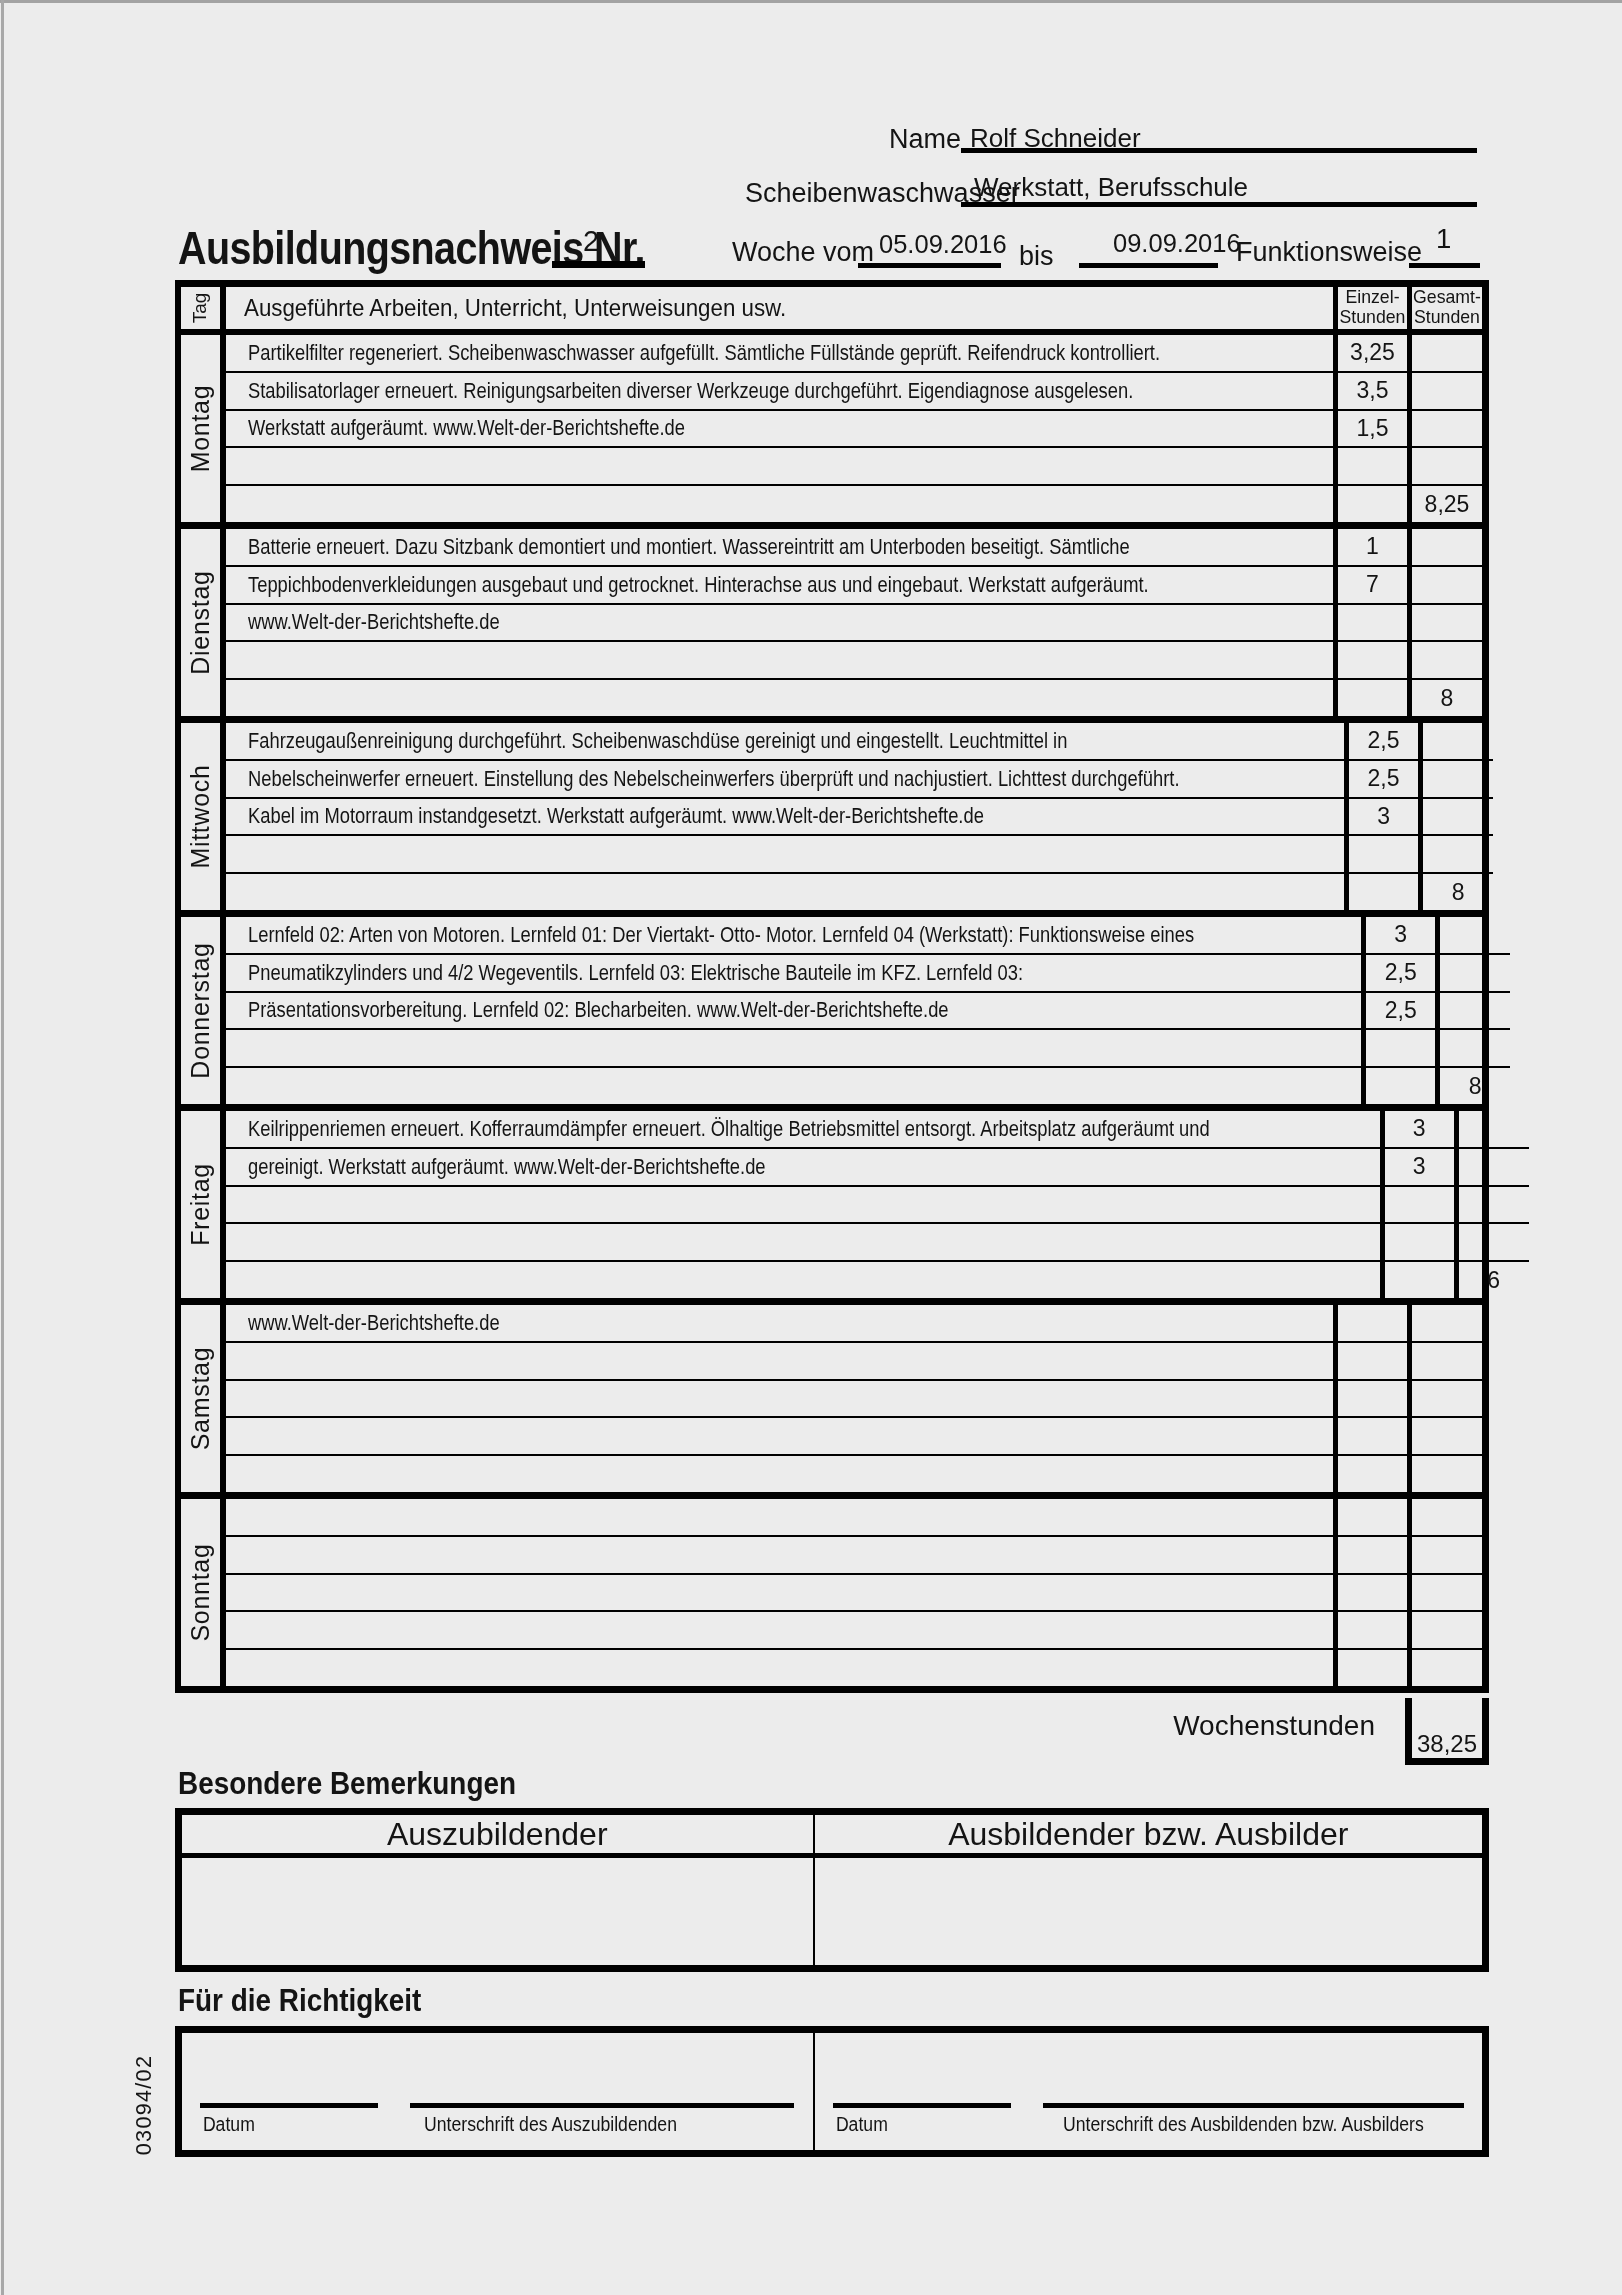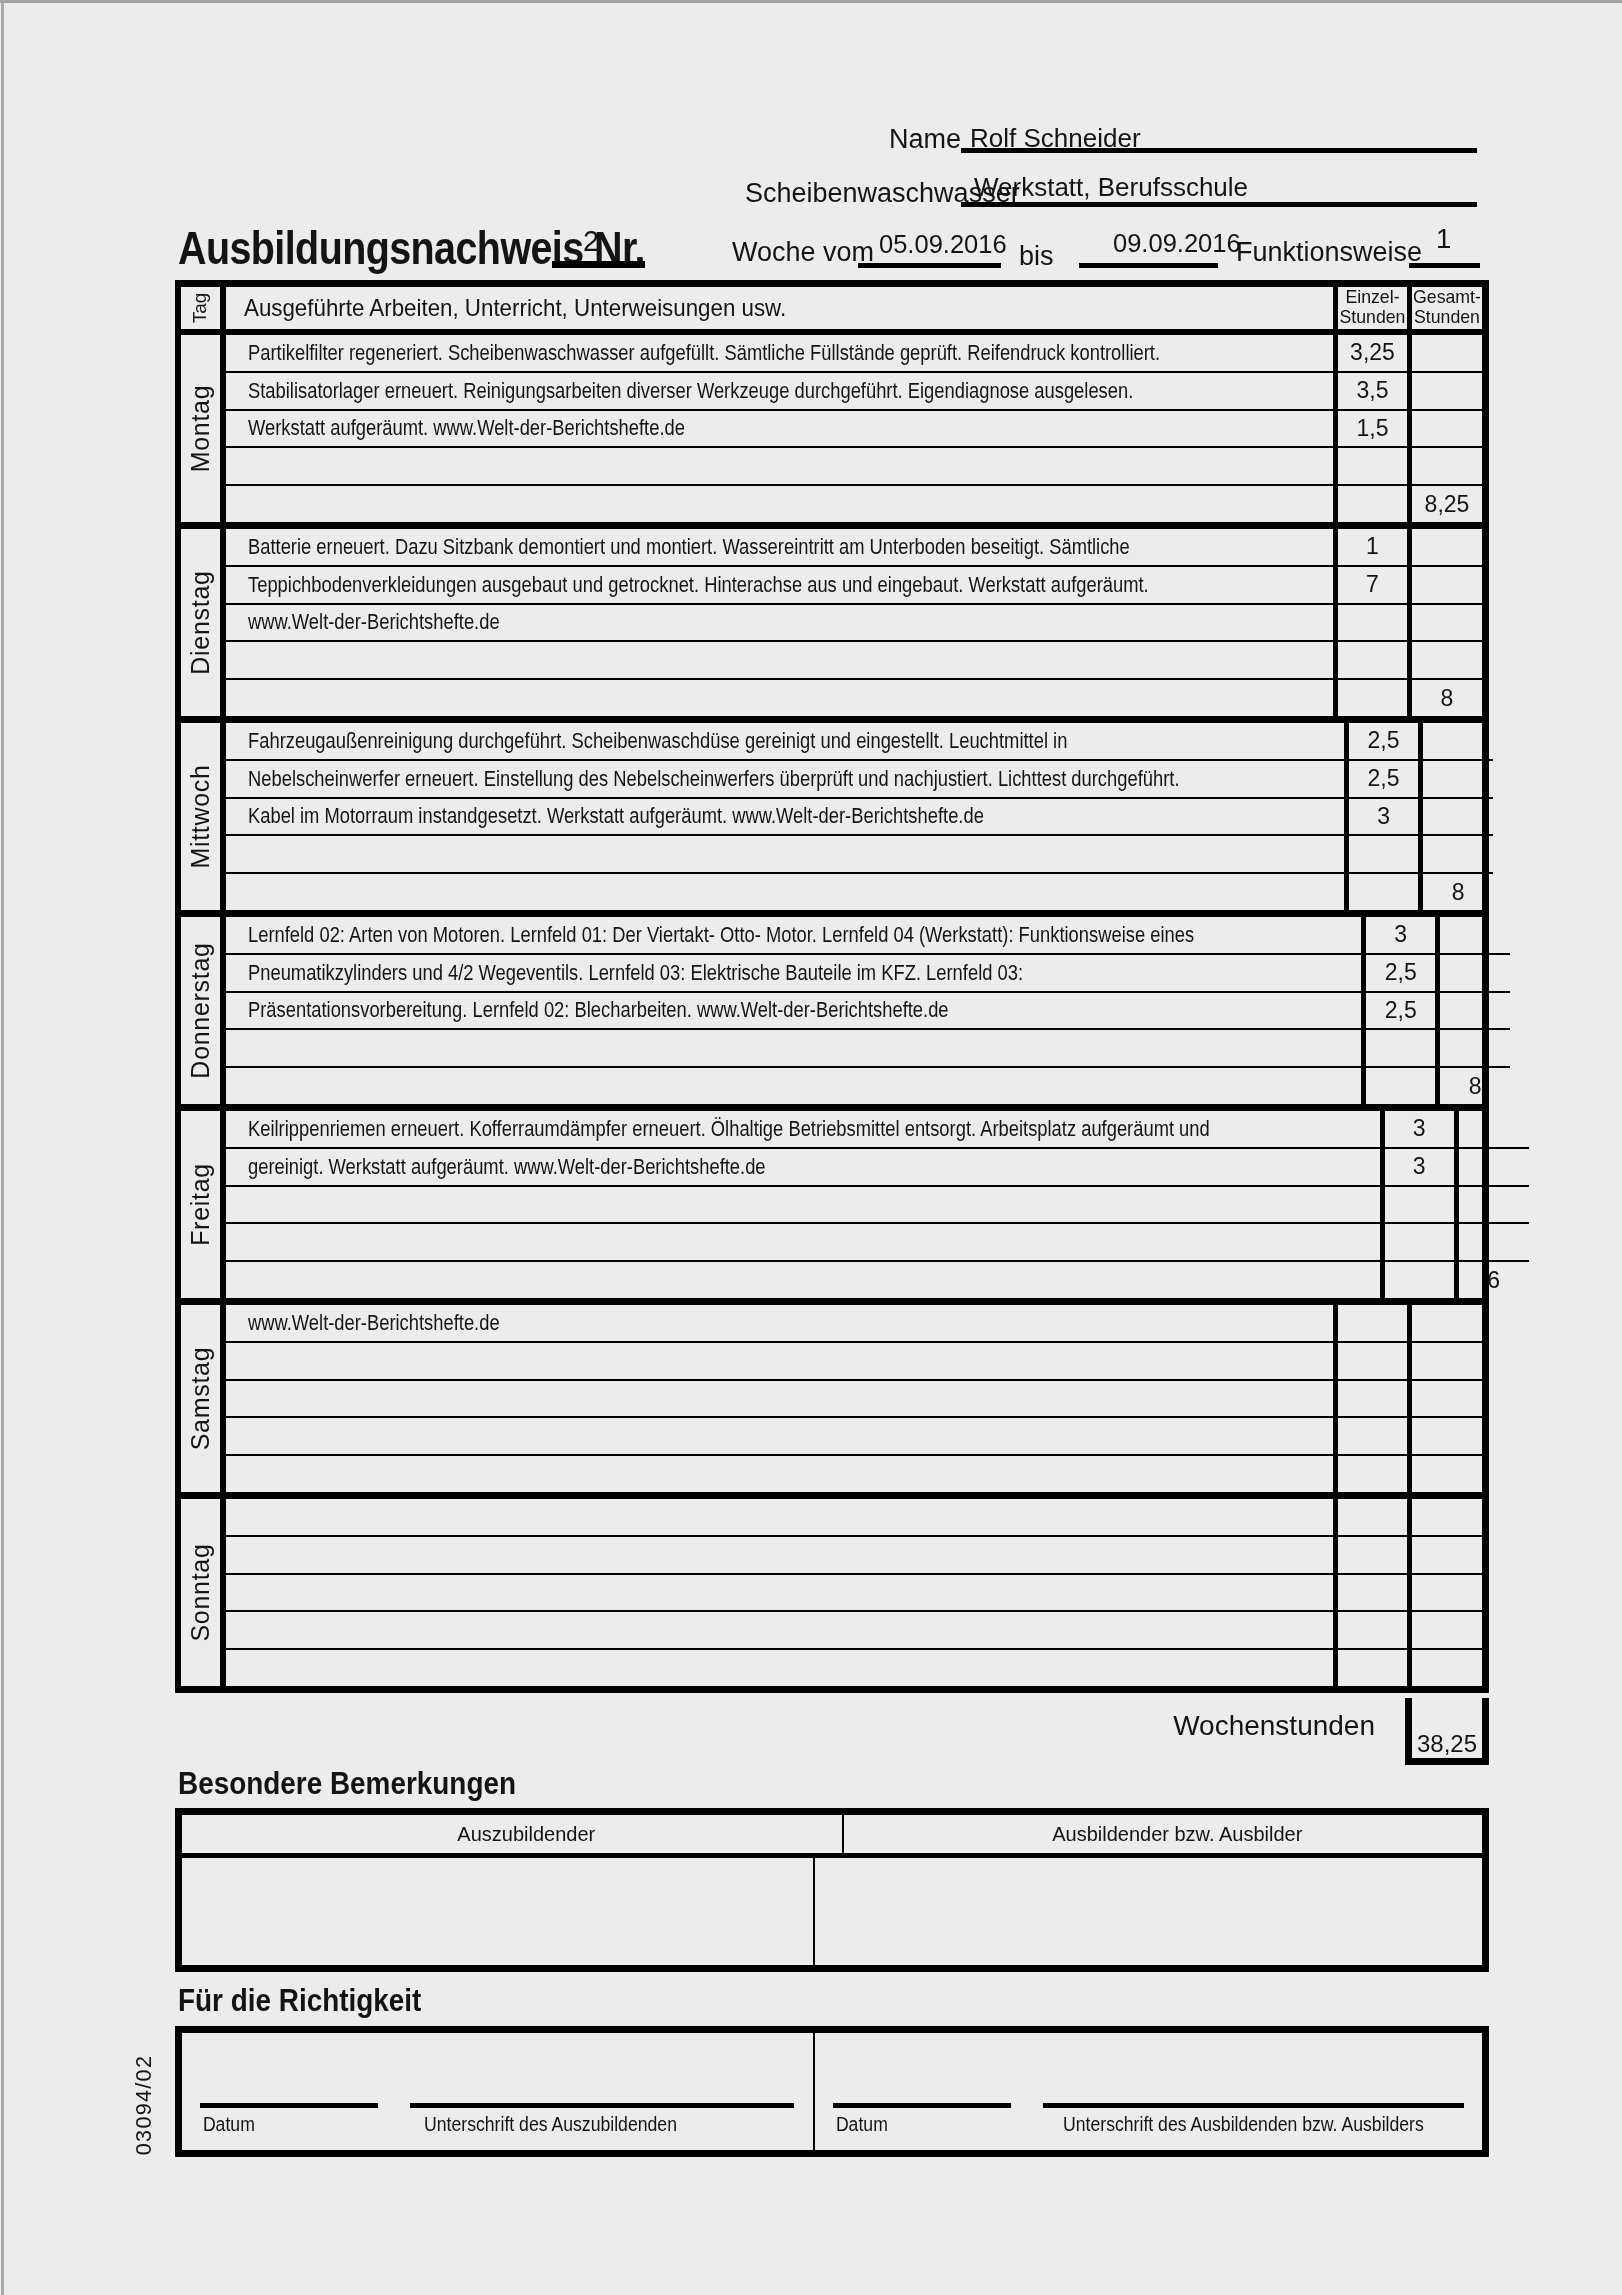--- a/index.html
+++ b/index.html
@@ -63,21 +63,21 @@
   }
 
   
   .sec-title{position:absolute;left:178px;font-size:31px;font-weight:bold;white-space:nowrap;}
   .sec-title span{display:inline-block;transform:scaleX(.9);transform-origin:left center;}
   .bembox{
     position:absolute;left:175px;top:1808px;width:1314px;height:164px;
     border:7.9px solid #000;box-sizing:border-box;display:flex;flex-direction:column;
   }
   .bemhead{display:flex;height:38px;border-bottom:5.2px solid #000;}
-  .bemhead .bh{display:flex;align-items:center;justify-content:center;font-size:20px;margin-left:29px;}
+  .bemhead .bh{display:flex;align-items:center;justify-content:center;font-size:32px;}
   .bh1{width:48.5%;border-right:2.6px solid #000;}
   .bh2{flex:1;}
   .bembody{flex:1;display:flex;}
   .bb1{width:48.5%;border-right:2.6px solid #000;}
   .bb2{flex:1;}
 
   
   .richbox{
     position:absolute;left:175px;top:2026px;width:1314px;height:131px;
     border:7.9px solid #000;box-sizing:border-box;display:flex;

